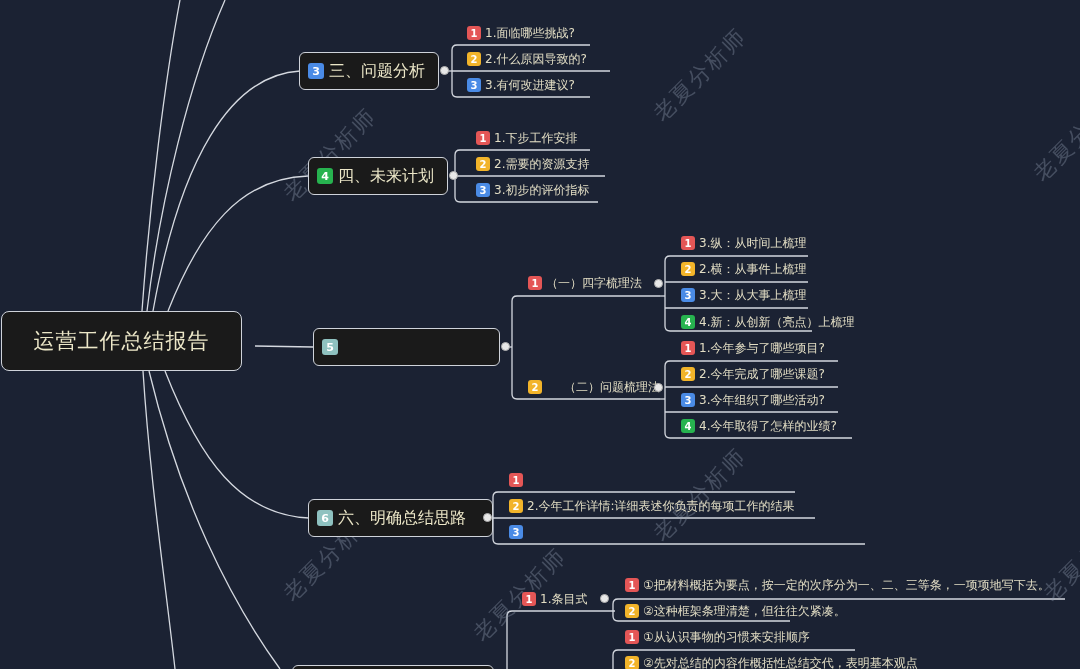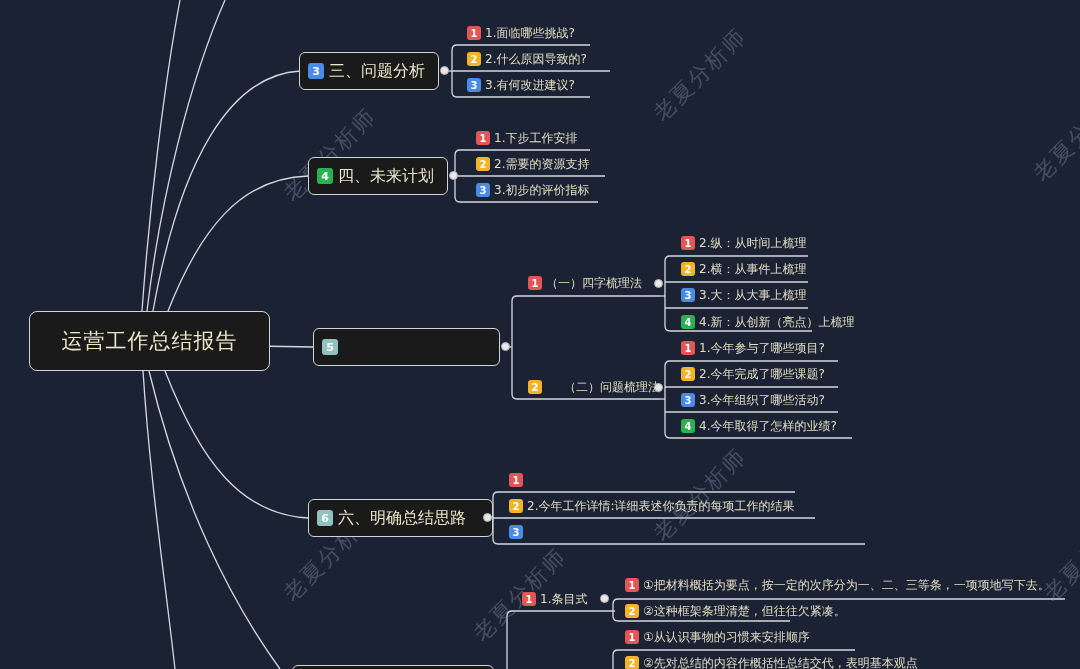--- a/index.html
+++ b/index.html
@@ -78,21 +78,21 @@
 </svg>
 
 <div class="wm" style="left:640px;top:60px;">老夏分析师</div>
 <div class="wm" style="left:270px;top:140px;">老夏分析师</div>
 <div class="wm" style="left:1020px;top:120px;">老夏分析师</div>
 <div class="wm" style="left:640px;top:480px;">老夏分析师</div>
 <div class="wm" style="left:270px;top:540px;">老夏分析师</div>
 <div class="wm" style="left:1030px;top:540px;">老夏分析师</div>
 <div class="wm" style="left:460px;top:580px;">老夏分析师</div>
 
-<div class="node root" style="left:29px;top:311px;width:241px;height:60px;">
+<div class="node root" style="left:1px;top:311px;width:241px;height:60px;">
   <span>运营工作总结报告</span>
 </div>
 
 <div class="node main" style="left:299px;top:52px;width:140px;height:38px;">
   <span class="badge b3">3</span>
   <span>三、问题分析</span>
 </div>
 <div class="collapse" style="left:440px;top:66px;"></div>
 <div class="leaf" style="left:467px;top:24px;">
     <span class="badge b1">1</span>
@@ -130,21 +130,21 @@
 </div>
 <div class="collapse" style="left:501px;top:342px;"></div>
 
 <div class="leaf" style="left:528px;top:274px;">
     <span class="badge b1">1</span>
     <span style="">（一）四字梳理法</span>
   </div>
 <div class="collapse" style="left:654px;top:279px;"></div>
 <div class="leaf" style="left:681px;top:234px;">
     <span class="badge b1">1</span>
-    <span>2.纵：从时间上梳理</span>
+    <span>3.纵：从时间上梳理</span>
   </div>
 <div class="leaf" style="left:681px;top:260px;">
     <span class="badge b2">2</span>
     <span>2.横：从事件上梳理</span>
   </div>
 <div class="leaf" style="left:681px;top:286px;">
     <span class="badge b3">3</span>
     <span>3.大：从大事上梳理</span>
   </div>
 <div class="leaf" style="left:681px;top:313px;">

